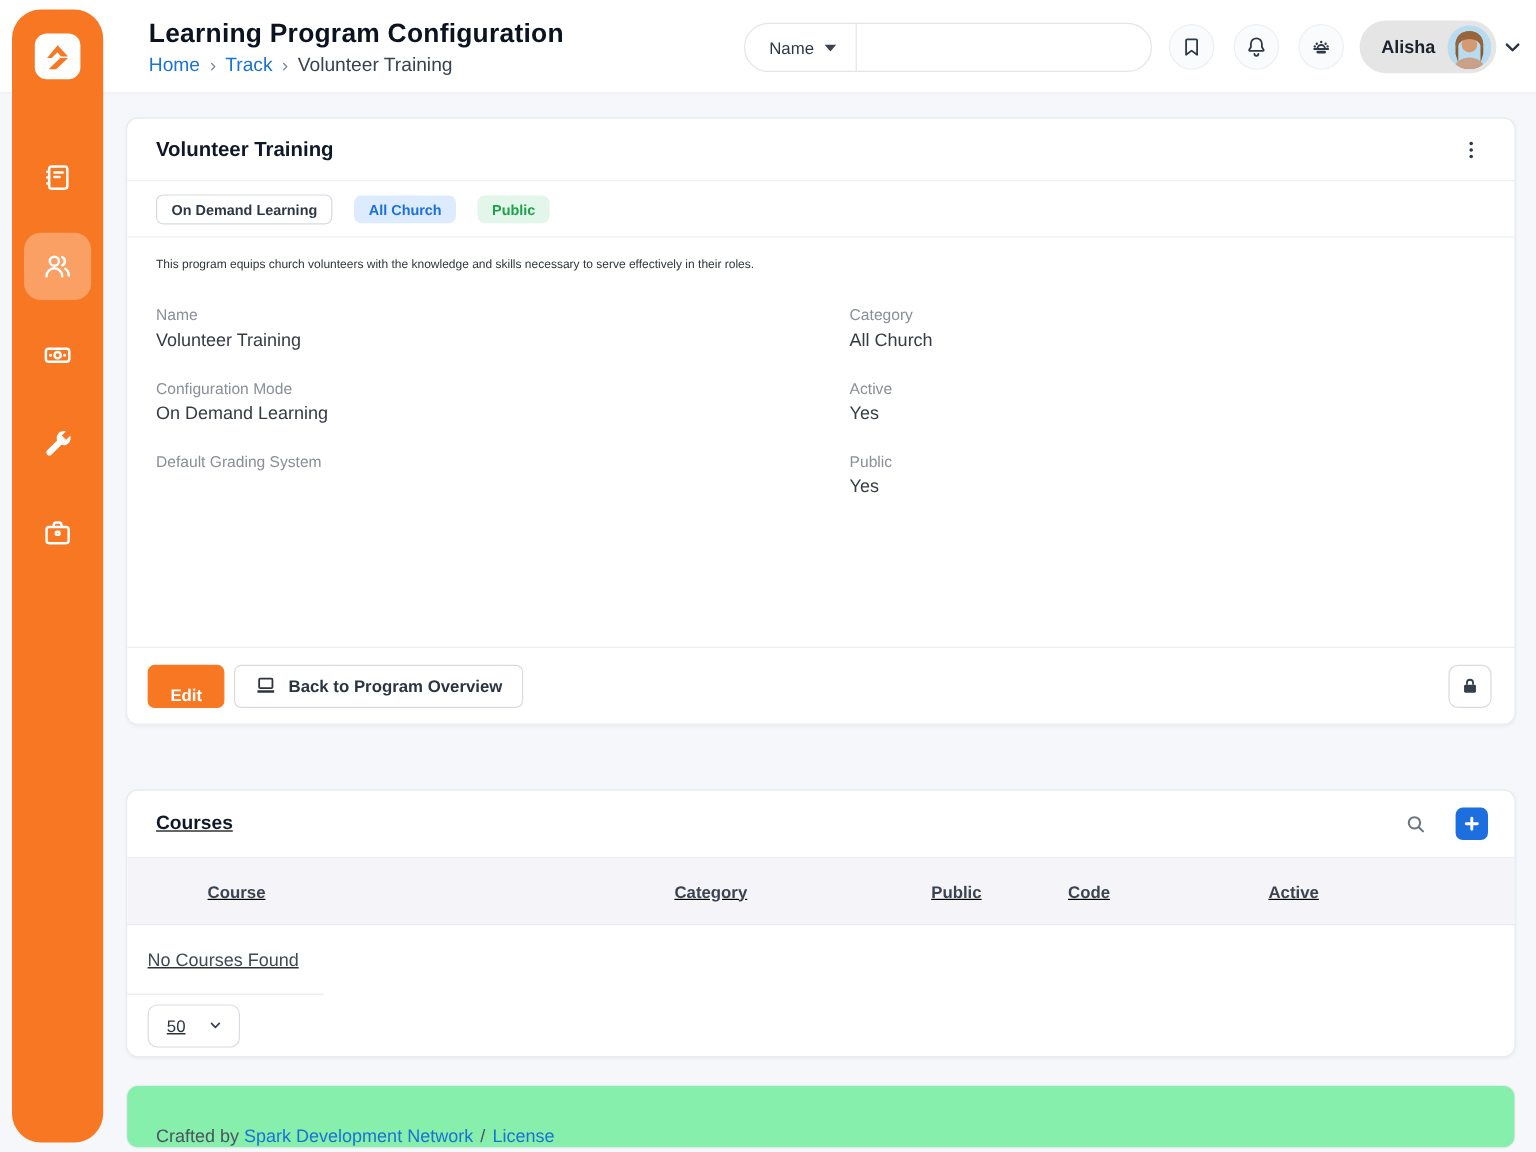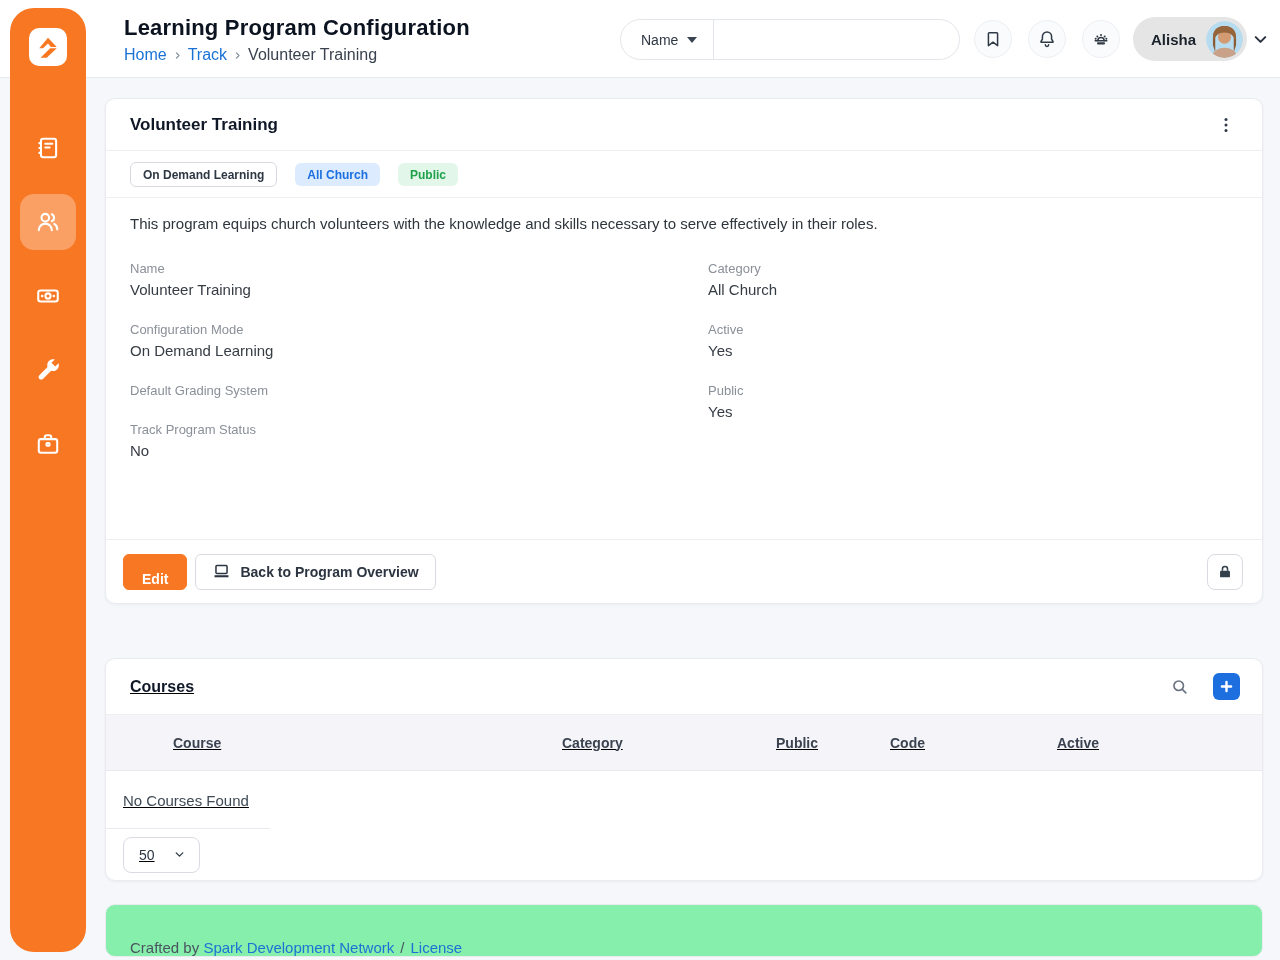--- a/index.html
+++ b/index.html
@@ -68,21 +68,21 @@
   .kebab-btn svg { width:20px; height:20px; }
 
   .badges-row { height:47px; flex:0 0 auto; display:flex; align-items:center; gap:18px; padding:0 24px;
                 border-bottom:1px solid #edeff3; }
   .badge { font-size:12px; font-weight:700; line-height:1; padding:6px 12px 5px; border-radius:6px; }
   .badge-outline { background:#fff; border:1px solid #d6dae0; color:#2e3744; }
   .badge-blue    { background:#dcebfd; color:#1b6fe0; }
   .badge-green   { background:#e2f6e9; color:#1fa14c; }
 
   .panel-body { flex:1 1 auto; padding:17px 24px 0; }
-  .program-desc { font-size:15px; color:#2f353c; margin-bottom:29px; }
+  .program-desc { font-size:10px; color:#2f353c; margin-bottom:29px; }
   .fields-grid { display:grid; grid-template-columns:578px 1fr; }
   .field { margin-bottom:24px; }
   .field-label { font-size:13px; color:#8a8f98; margin-bottom:5px; }
   .field-value { font-size:15px; color:#363c44; }
 
   .panel-footer { flex:0 0 auto; height:64px; border-top:1px solid #edeff3; display:flex;
                   align-items:center; justify-content:space-between; padding:0 19px 0 17px; }
   .footer-left { display:flex; align-items:center; gap:8px; }
   .btn { font-family:inherit; font-size:14px; border-radius:6px; height:36px; cursor:pointer; }
   .btn-primary { background:#f87722; color:#fff; font-weight:700; border:1px solid #f87722; padding:16px 18px; }
@@ -298,24 +298,20 @@
           <div class="field">
             <div class="field-label">Name</div>
             <div class="field-value">Volunteer Training</div>
           </div>
           <div class="field">
             <div class="field-label">Configuration Mode</div>
             <div class="field-value">On Demand Learning</div>
           </div>
           <div class="field">
             <div class="field-label">Default Grading System</div>
-          </div>
-          <div class="field">
-            <div class="field-label">Track Program Status</div>
-            <div class="field-value">No</div>
           </div>
         </div>
         <div class="col-right">
           <div class="field">
             <div class="field-label">Category</div>
             <div class="field-value">All Church</div>
           </div>
           <div class="field">
             <div class="field-label">Active</div>
             <div class="field-value">Yes</div>

